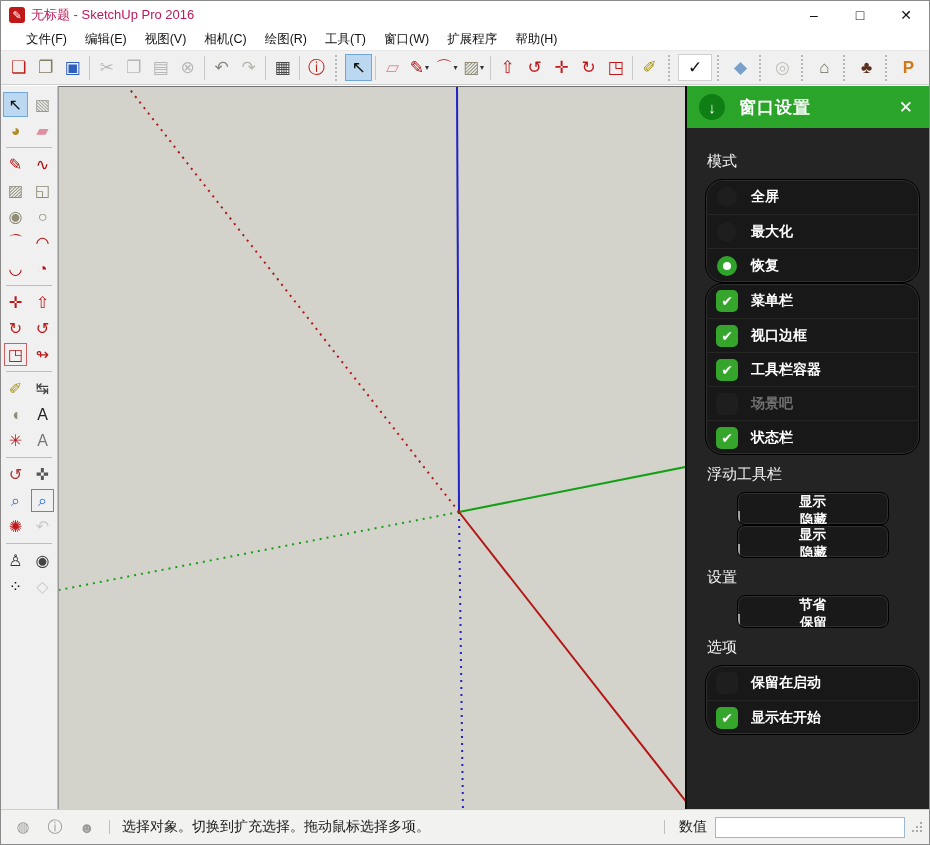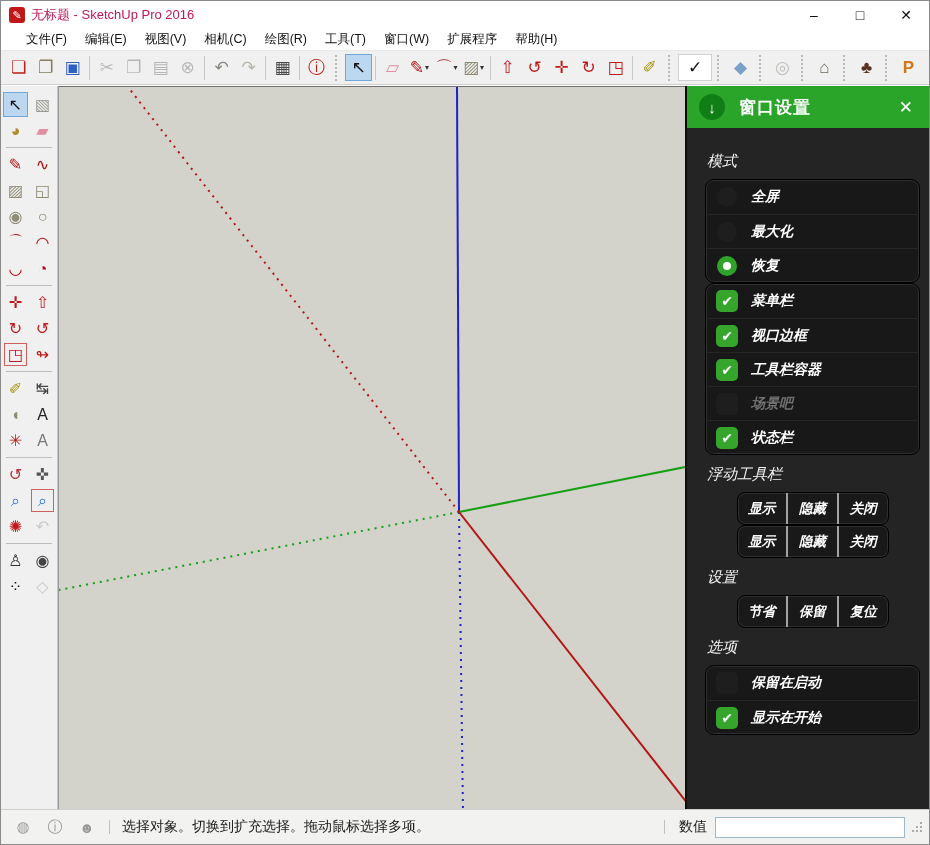--- a/index.html
+++ b/index.html
@@ -47,35 +47,35 @@
   .canvas { position:absolute; left:57px; top:0; right:0; bottom:0; background:#d3d3cb; border-top:1px solid #6f6f6f; border-left:1px solid #9a9a9a; overflow:hidden; }
   .canvas svg { position:absolute; left:0; top:0; }
 
   
   .panel { position:absolute; top:0; right:0; width:244px; bottom:0; background:#242424; border-left:2px solid #0c0c0c; overflow:hidden; }
   .panel-header { height:42px; display:flex; align-items:center; padding:0 12px; }
   .panel-header .hdr-circle { width:26px; height:26px; border-radius:50%; background:#0f7e14; color:#fff;
         display:flex; align-items:center; justify-content:center; font-size:15px; font-weight:bold; margin-right:14px; }
   .panel-header .hdr-title { color:#fff; font-size:17px; font-weight:bold; flex:1; letter-spacing:1px; }
   .panel-header .hdr-close { color:#fff; font-size:17px; font-weight:bold; padding:2px 4px; }
-  .panel-body { padding:14px 9px 0 18px;font-style:italic; }
+  .panel-body { padding:14px 9px 0 18px; }
   .sec-label { color:#f2f2f2; font-size:15px; margin:10px 0 8px 2px; }
-  .group { background:#181818; border:1px solid #000; border-radius:9px; overflow:hidden; box-shadow:0 0 0 1px #2f2f2f inset; }
+  .group { background:#181818; border:1px solid #000; border-radius:18px; overflow:hidden; box-shadow:0 0 0 1px #2f2f2f inset; }
   .g-row { height:34px; display:flex; align-items:center; padding:0 10px; border-top:1px solid #262626; }
   .g-row:first-child { border-top:none; }
   .g-row .ctl { width:22px; height:22px; margin-right:13px; flex:none; display:flex; align-items:center; justify-content:center; }
   .chk { width:22px; height:22px; border-radius:5px; background:#1e1e1e; color:#fff; font-size:14px; display:flex; align-items:center; justify-content:center; }
   .chk.on { background:#35a52c; }
   .radio { width:20px; height:20px; border-radius:50%; background:#1e1e1e; display:flex; align-items:center; justify-content:center; }
   .radio.on { background:#2fa32a; }
   .radio.on::after { content:""; width:8px; height:8px; border-radius:50%; background:#fff; }
   .g-label { color:#fff; font-size:14px; font-weight:bold; }
   .g-label.off { color:#6f6f6f; }
   .trio { width:152px; height:33px; margin:0 auto; background:#191919; border:1px solid #000; box-shadow:0 0 0 1px #2f2f2f inset;
-          border-radius:8px; display:flex; overflow:hidden; }
+          border-radius:8px; display:flex; overflow:hidden;flex-direction:column; }
   .trio .t-btn { flex:1; display:flex; align-items:center; justify-content:center; color:#fff; font-size:13.5px; font-weight:bold; border-left:2px solid #a3a3a3; }
   .trio .t-btn:first-child { border-left:none; }
 
   
   .statusbar { position:absolute; left:0; right:0; bottom:0; height:35px; background:#f2f2f0; border-top:1px solid #cfcfcf;
                display:flex; align-items:center; padding:0 6px; }
   .st-icon { width:20px; height:20px; display:flex; align-items:center; justify-content:center; font-size:15px; color:#9a9a9a; margin:0 6px; }
   .st-vsep { width:1px; height:14px; background:#c0c0c0; margin:0 6px; }
   .st-msg { font-size:14px; color:#1a1a1a; margin-left:6px; flex:1; }
   .st-measure-label { font-size:14px; color:#1a1a1a; margin:0 8px; }

